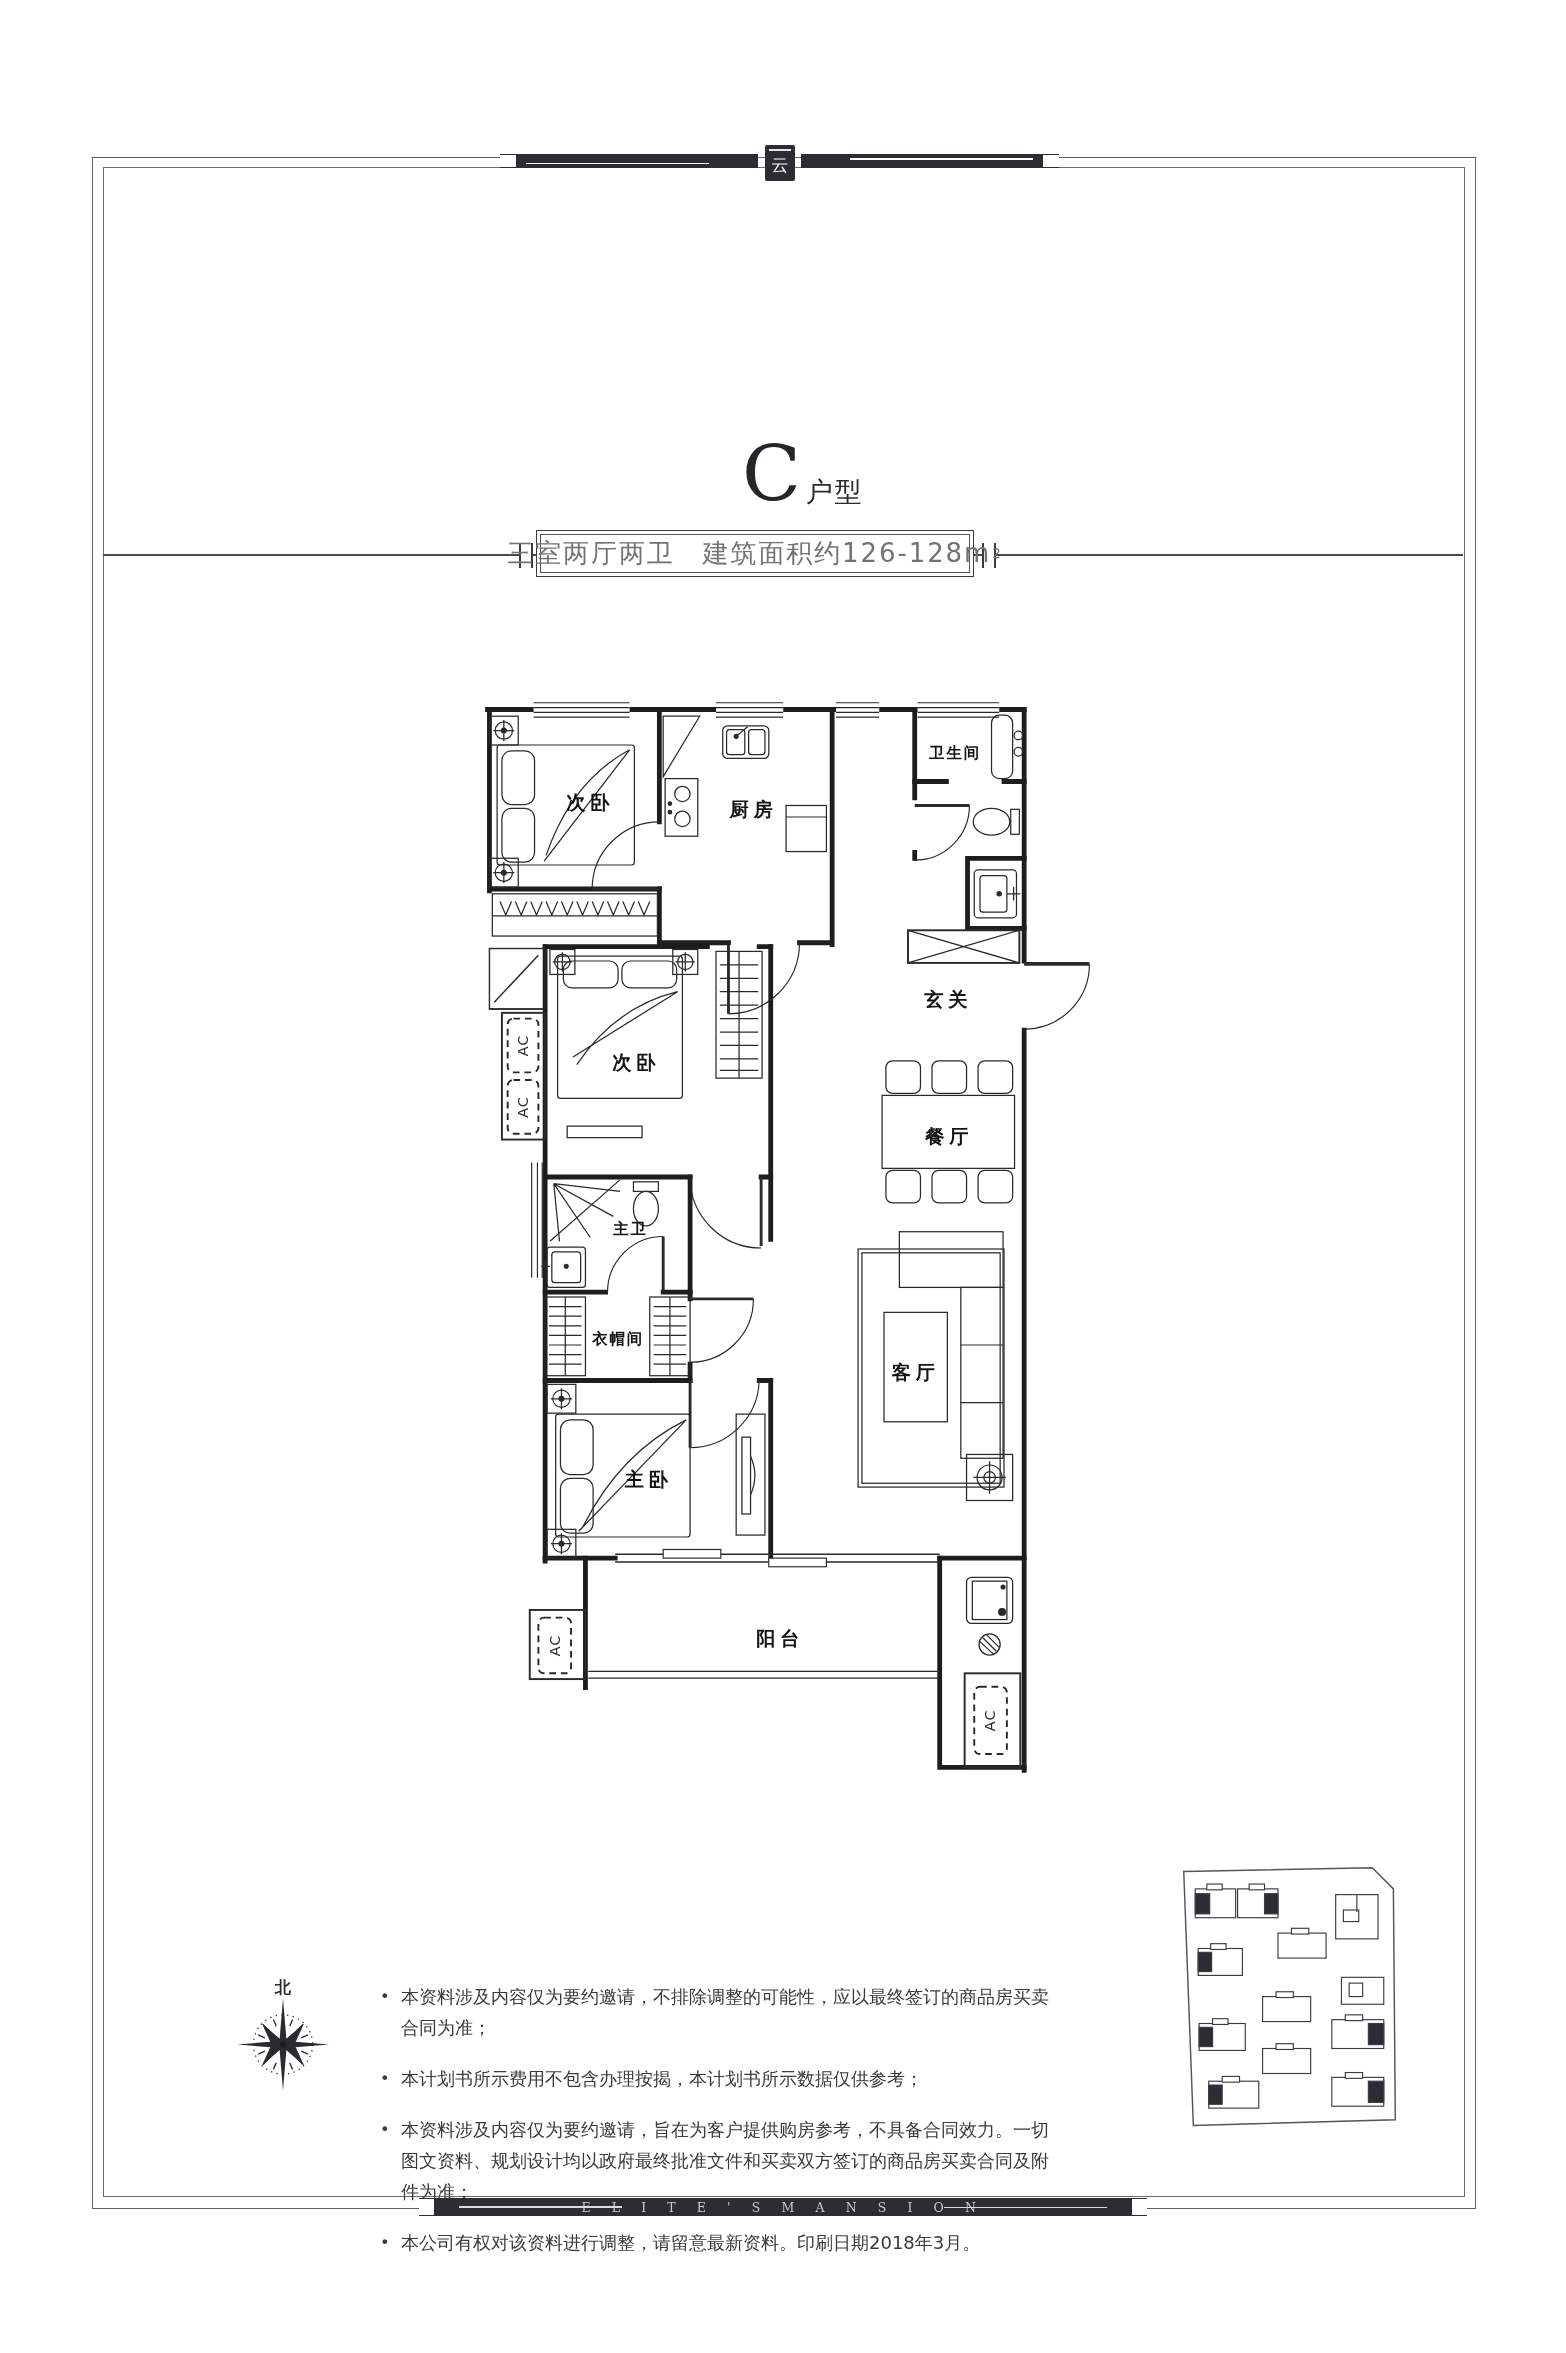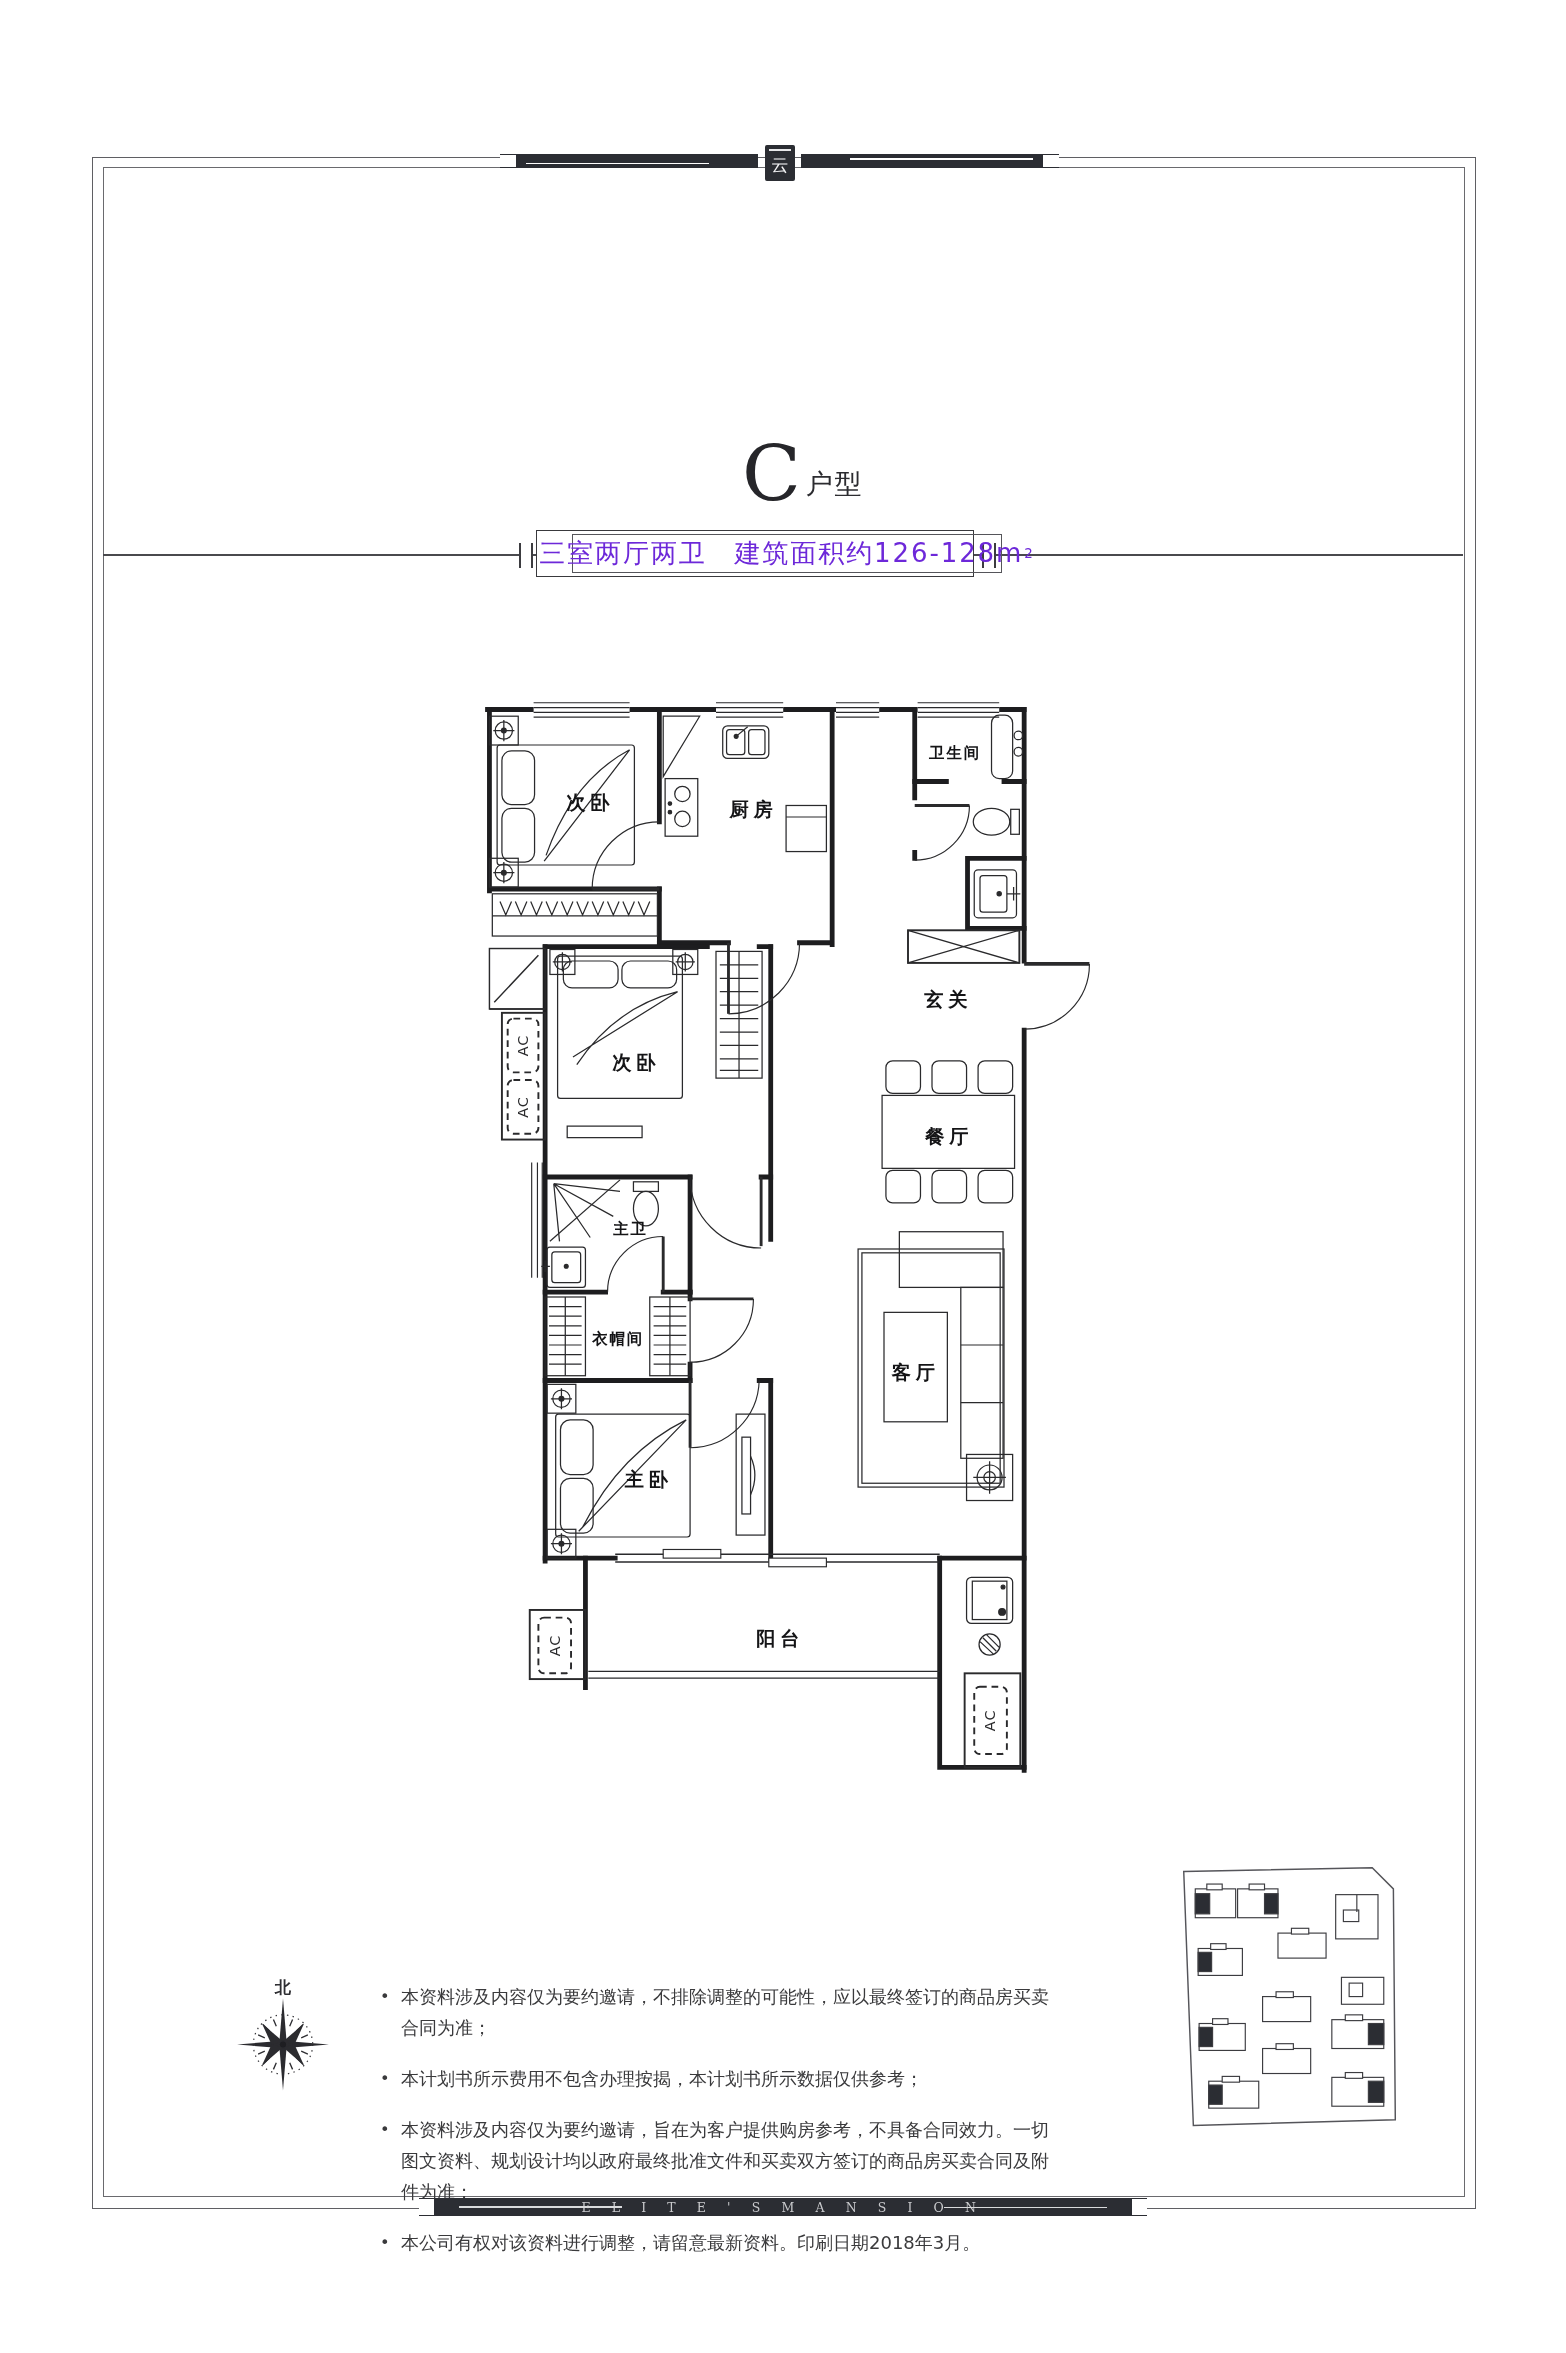--- a/index.html
+++ b/index.html
@@ -22,28 +22,28 @@
               align-items:center;justify-content:center;}
   .bottom-bar .cap{position:absolute;top:0;width:15.4px;height:18px;background:#fff;
                    border-top:1.9px solid #2b2d33;border-bottom:1.9px solid #2b2d33;box-sizing:border-box;}
   .bottom-bar .lwline{position:absolute;left:25px;top:7.7px;width:163px;height:1.9px;background:#d9dadc;}
   .bottom-bar .rwline{position:absolute;right:25px;top:8.6px;width:163px;height:1.9px;background:#d9dadc;}
   .bottom-bar span{color:#c9cacd;font-size:12.5px;letter-spacing:8.6px;
                    font-family:"DejaVu Serif","Liberation Serif",serif;white-space:nowrap;}
   
   .title{left:742px;top:437px;display:flex;align-items:flex-end;}
   .title .big{font-family:"DejaVu Serif","Liberation Serif",serif;font-size:77px;line-height:73px;color:#26262a;}
-  .title .suf{font-size:27px;color:#2c2c30;margin-left:4.8px;margin-bottom:8px;letter-spacing:1.9px;}
+  .title .suf{font-size:27px;color:#2c2c30;margin-left:4.8px;margin-bottom:0;letter-spacing:1.9px;}
   
   .rule{left:103px;top:554px;width:1360px;height:1.9px;background:#4a4a4e;}
   .rule-cap{top:543px;width:9.6px;height:25px;border-left:2.4px solid #3c3c40;border-right:2.4px solid #3c3c40;background:#fff;}
   .sub-box{left:536px;top:530px;width:438px;height:47px;border:1.9px solid #39393d;background:#fff;box-sizing:border-box;padding:2.9px;}
   .sub-box .in{width:100%;height:100%;border:1px solid #55555a;box-sizing:border-box;
-               display:flex;align-items:center;justify-content:center;font-size:26px;color:#6d28d9;
-               letter-spacing:1.9px;font-weight:500;white-space:nowrap;margin-left:32px;}
+               display:flex;align-items:center;justify-content:center;font-size:26px;color:#737373;
+               letter-spacing:1.9px;font-weight:500;white-space:nowrap;}
   .sub-box sup{font-size:13.4px;margin-left:1px;}
   
   .notes{left:380px;top:1981px;width:684px;}
   .note{display:flex;margin-bottom:20px;font-size:18px;color:#3a3a3c;line-height:31px;}
   .note .blt{width:21px;flex:0 0 21px;font-size:16.3px;line-height:31px;color:#3a3a3c;}
   .note .txt{flex:1;}
   
   svg text{font-family:"DejaVu Sans","Liberation Sans",sans-serif;}
   .room-label{font-size:20px;letter-spacing:5px;fill:#141416;font-weight:600;text-anchor:middle;}
   .room-label-sm{font-size:16px;letter-spacing:2px;fill:#141416;font-weight:600;text-anchor:middle;}

